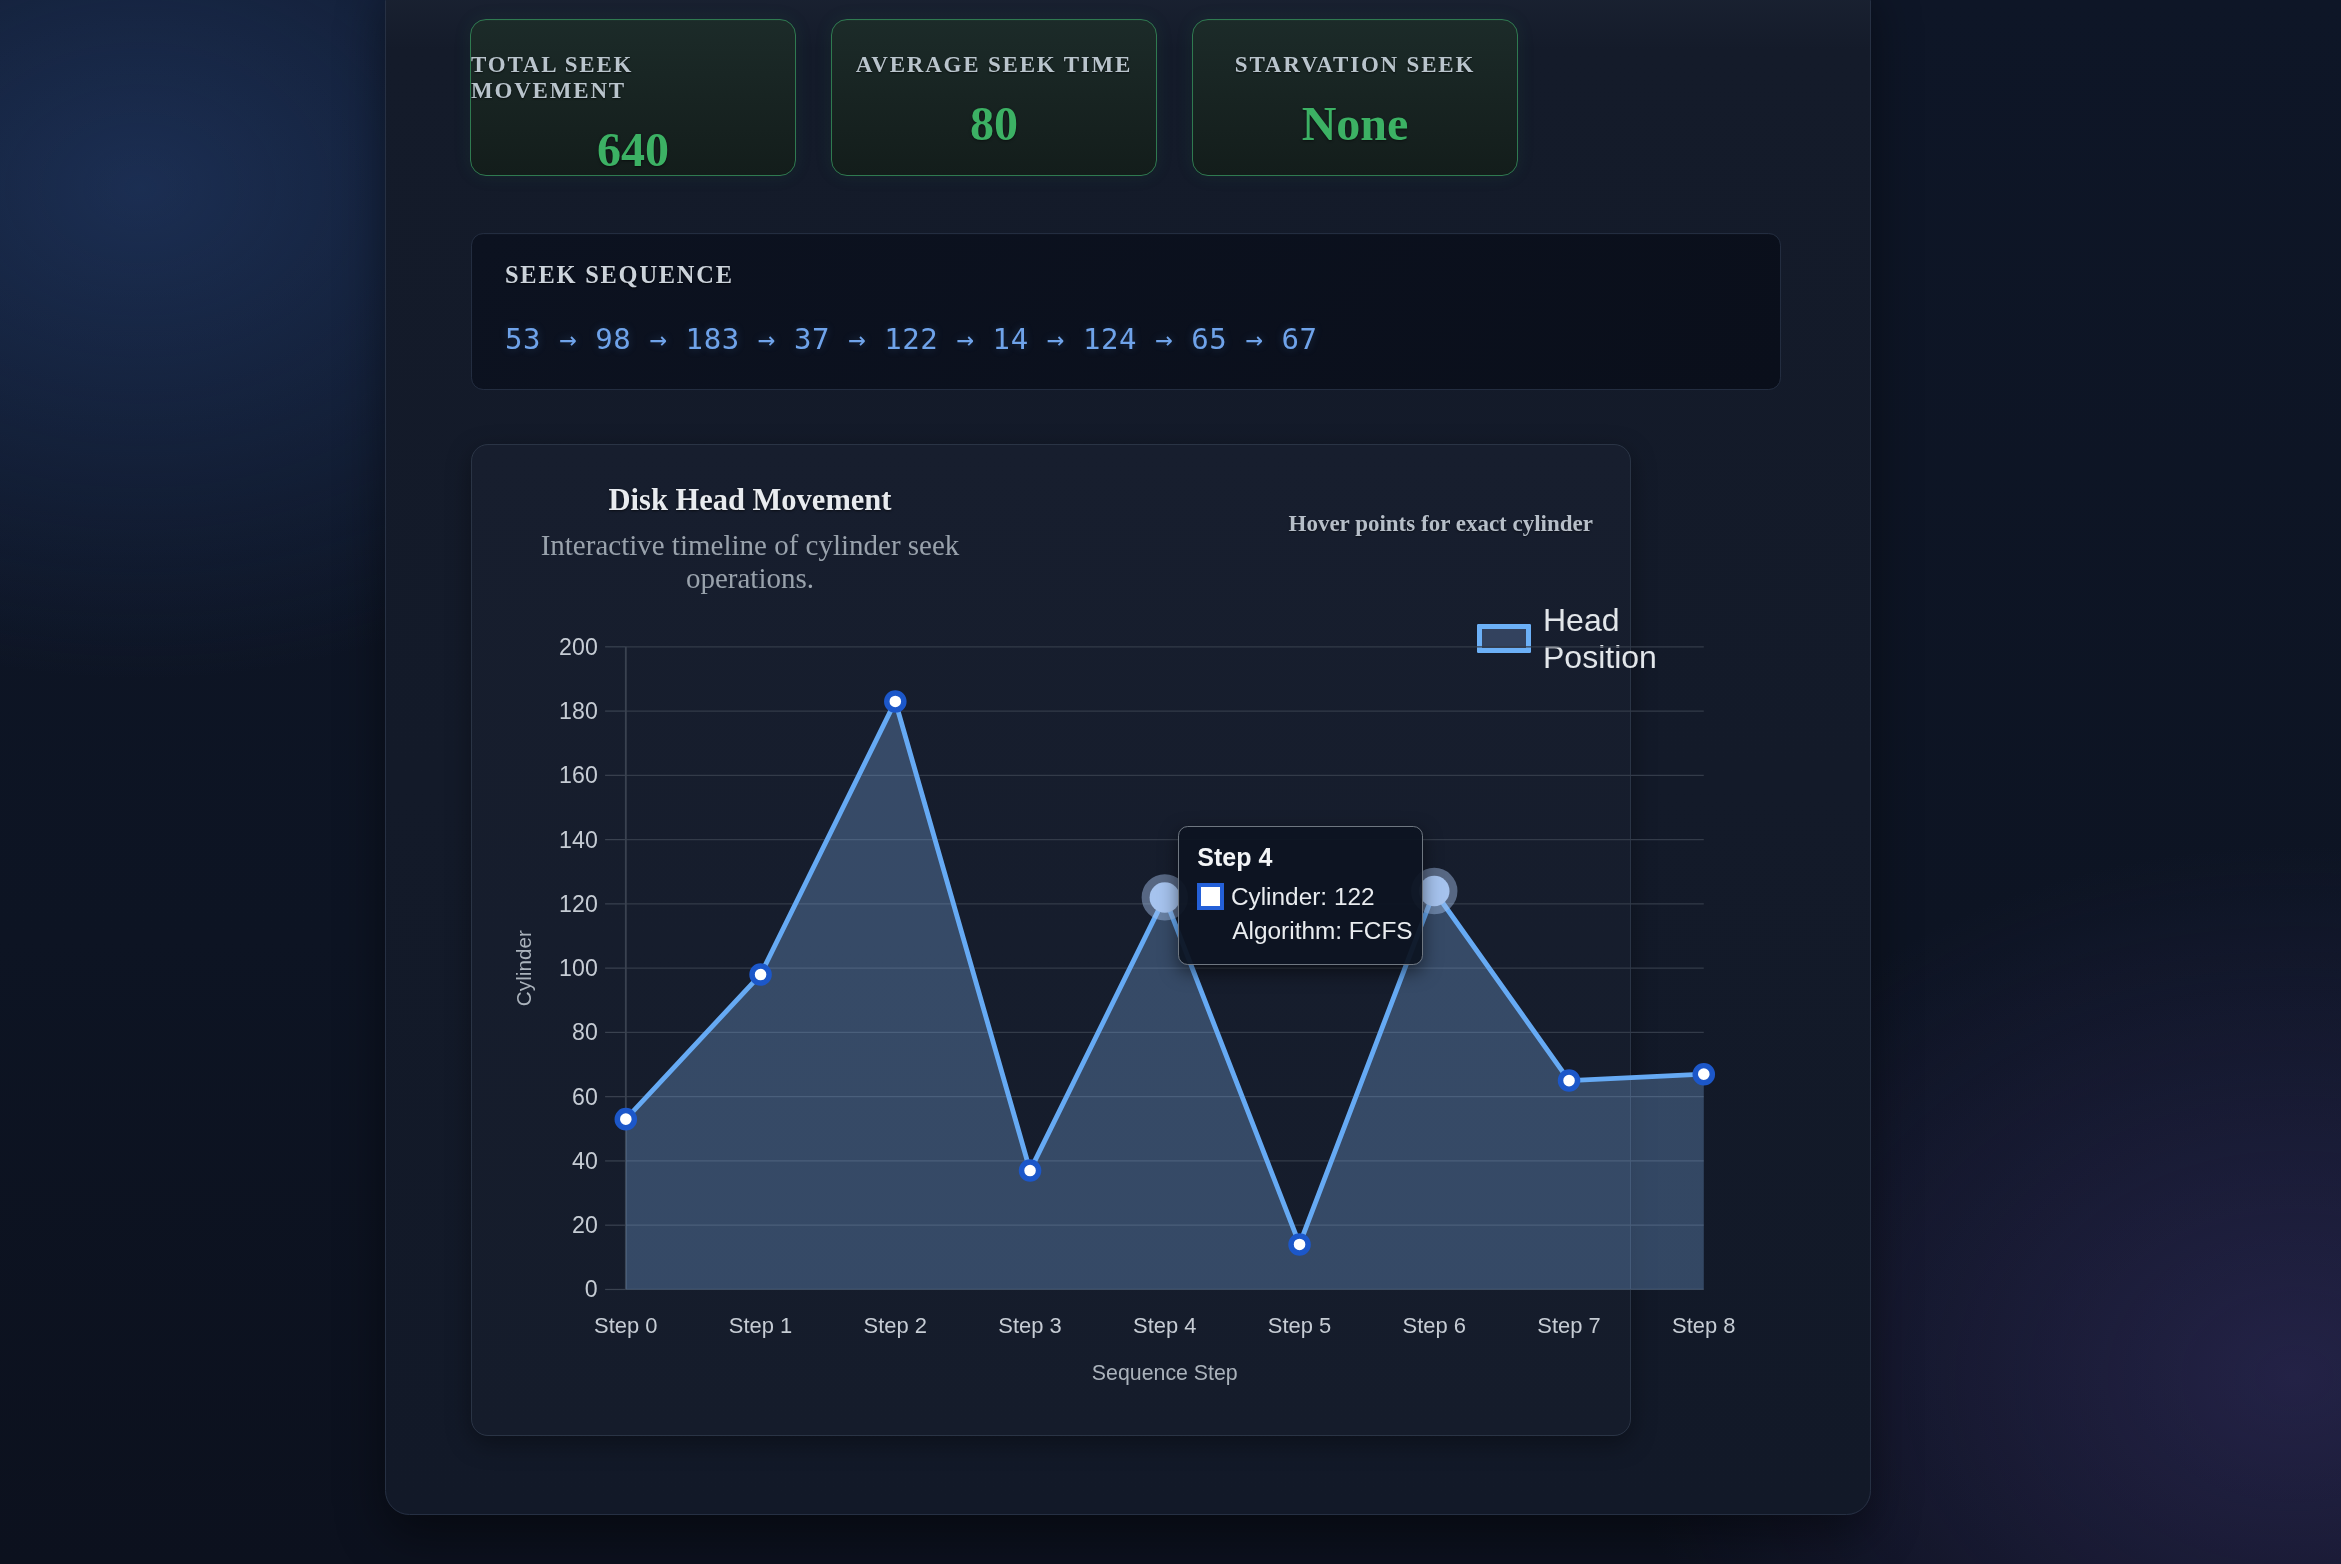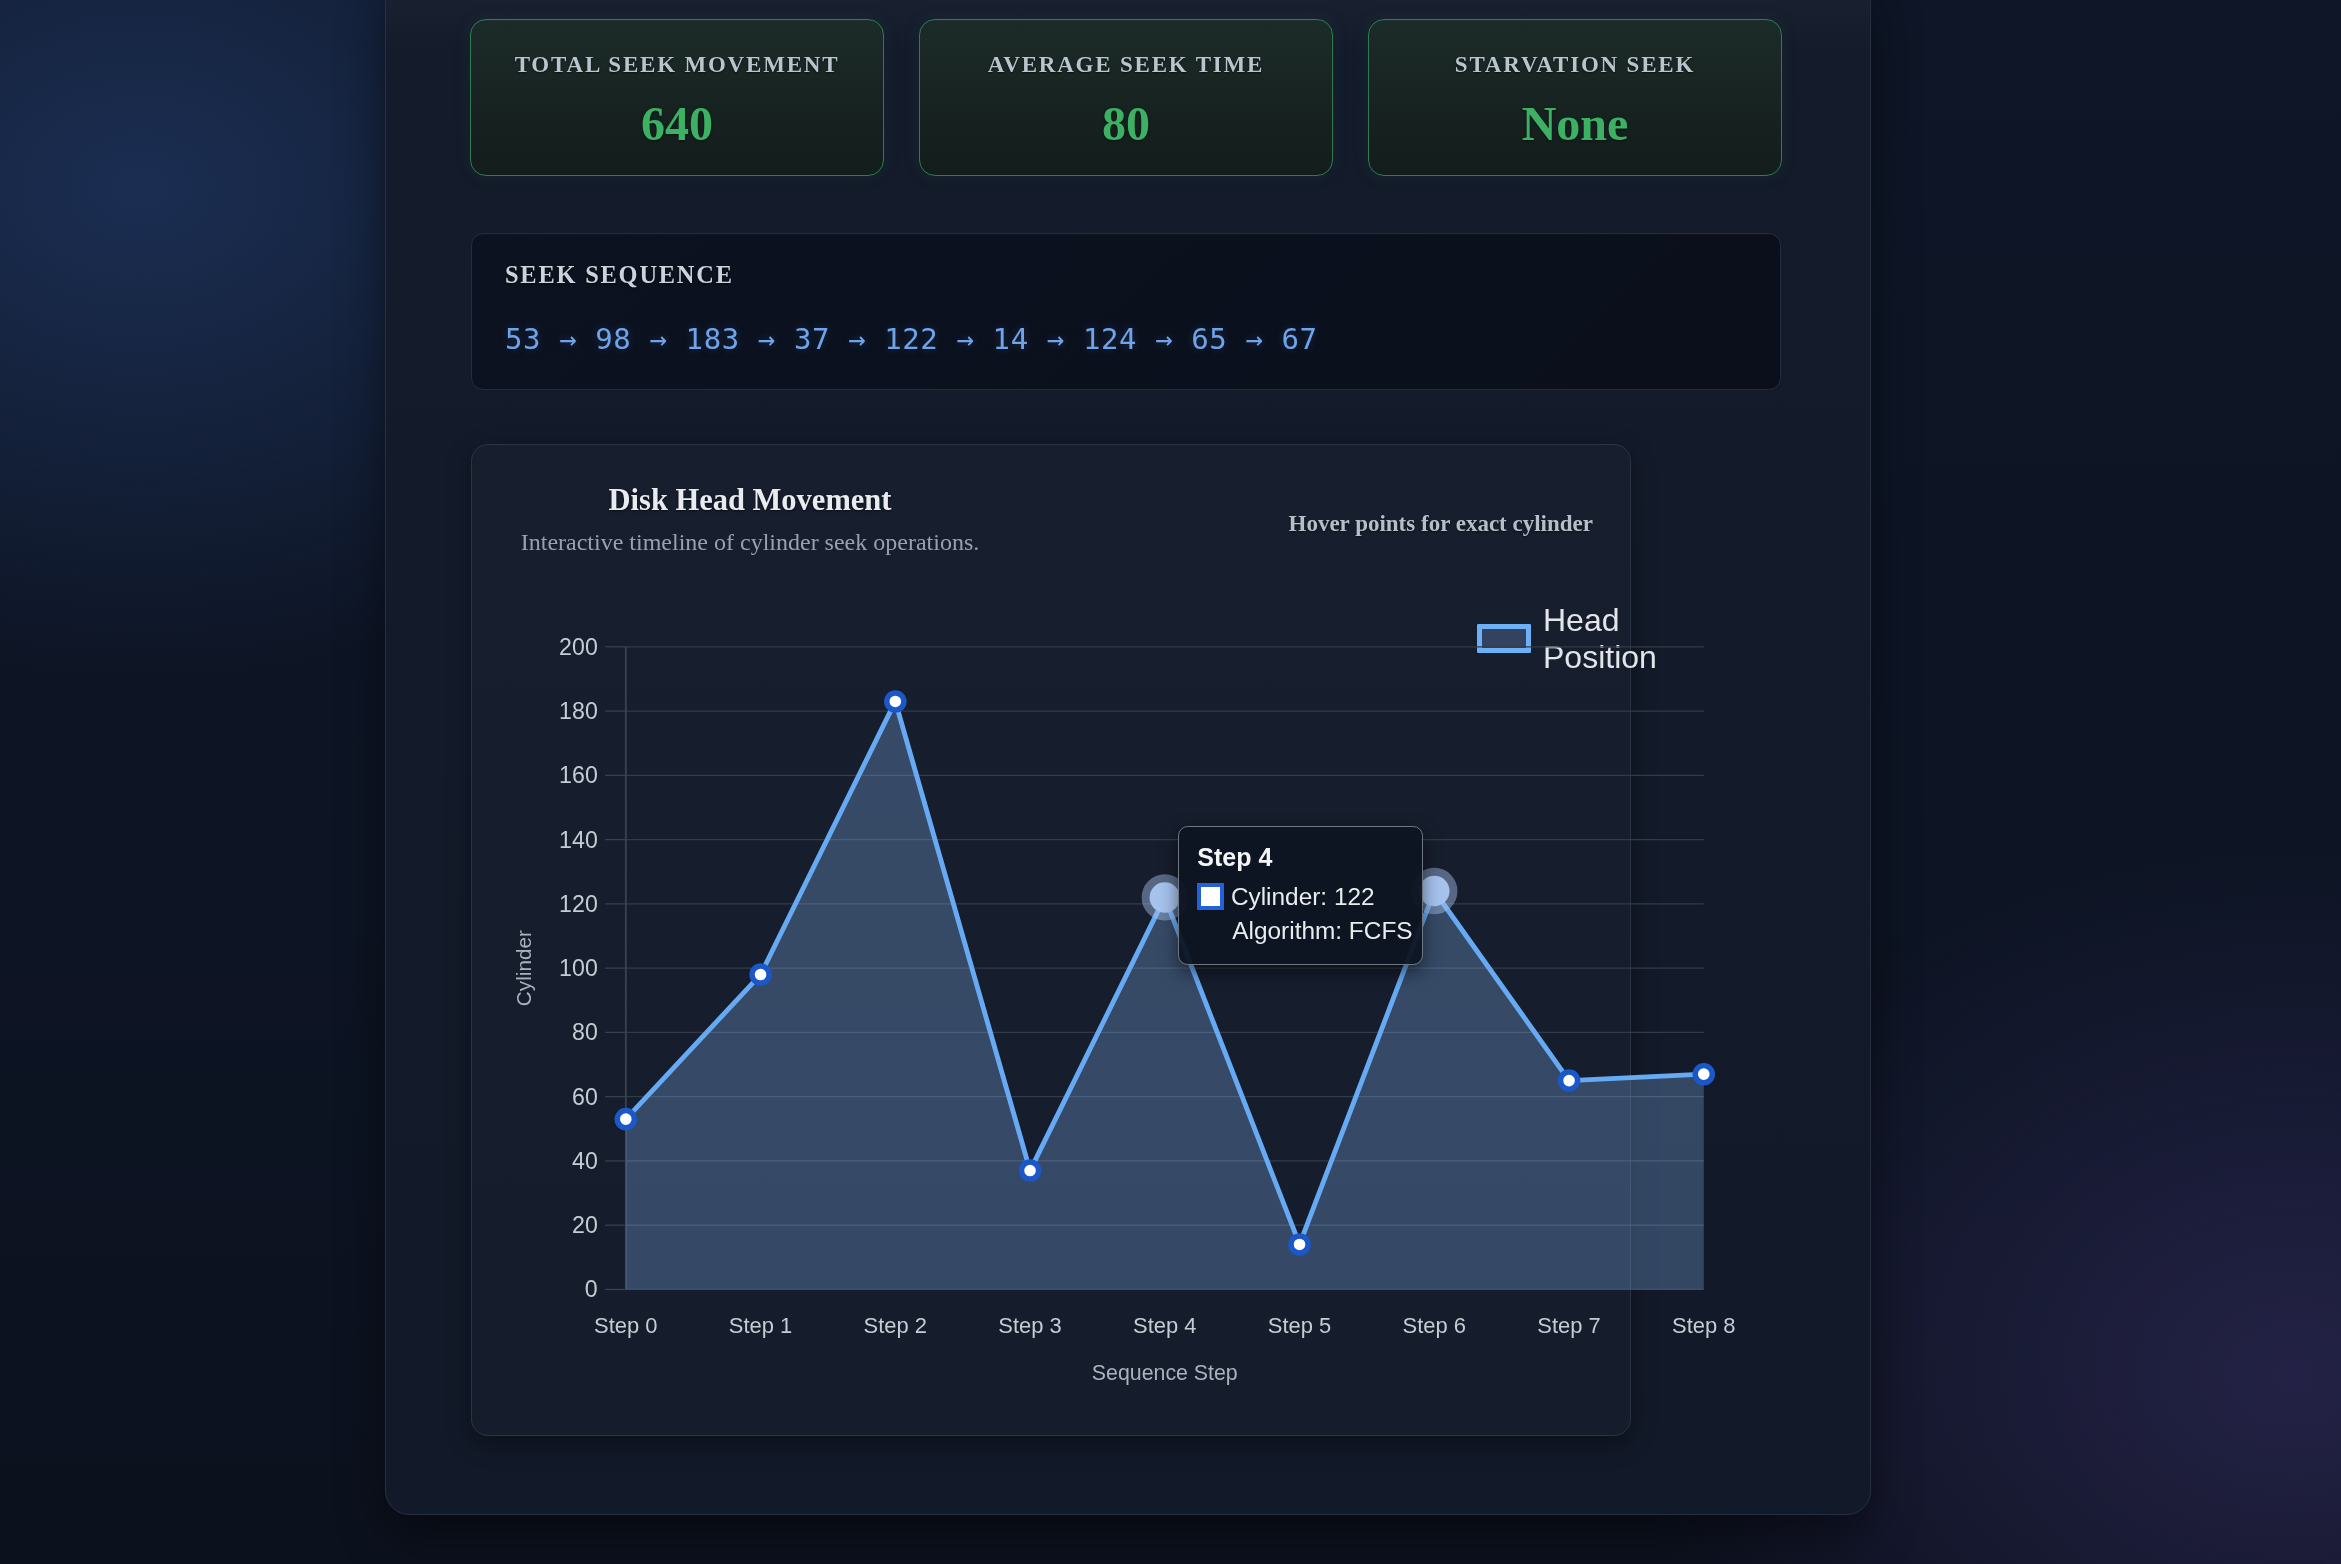--- a/index.html
+++ b/index.html
@@ -12,21 +12,21 @@
       linear-gradient(180deg,#0e1627 0%, #0d1423 60%, #0c111e 100%);
   }
   
   .main-panel{
     position:absolute;left:385px;top:-24.4px;width:1484px;height:1537px;
     background:linear-gradient(180deg,#1b2333 0%, #141b2a 73px, #121928 100%);
     border:0.6px solid #263043;border-radius:24.4px;
     box-shadow:0 18.3px 49px rgba(0,0,0,.45);
   }
   
-  .stats-row{position:absolute;left:84px;top:42px;width:1312px;display:flex;gap:35px;}
+  .stats-row{position:absolute;left:84px;top:42px;width:1048px;display:flex;gap:35px;}
   .stat-card{
     flex:1;height:157px;box-sizing:border-box;border-radius:16px;
     background:linear-gradient(180deg,#1c2b29 0%, #16211f 70%, #131d1b 100%);
     border:1.2px solid #2f7a50;
     box-shadow:0 0 18.3px rgba(52,150,92,.10), inset 0 0.6px 0 rgba(120,200,150,.08);
     display:flex;flex-direction:column;align-items:center;padding-top:32px;
   }
   .stat-label{
     font-family:"Liberation Serif",serif;font-weight:700;font-size:23px;
     letter-spacing:1.8px;color:#b9c4cc;text-shadow:0 1.2px 1.8px rgba(0,0,0,.6);
@@ -59,21 +59,21 @@
     background:linear-gradient(180deg,#171e2e 0%, #151c2b 100%);
     border:0.6px solid #2a3445;border-radius:17px;
     box-shadow:0 7.3px 24.4px rgba(0,0,0,.35);
   }
   .chart-header{position:absolute;left:40px;top:38px;width:476px;text-align:center;}
   .chart-title{
     font-family:"Liberation Serif",serif;font-weight:700;font-size:30.5px;color:#e8ebef;
     text-shadow:0 1.2px 2.4px rgba(0,0,0,.6);
   }
   .chart-subtitle{
-    margin-top:11px;font-family:"Liberation Serif",serif;font-size:24px;color:#99a2ac;
+    margin-top:11px;font-family:"Liberation Serif",serif;font-size:29px;color:#99a2ac;
   }
   .chart-hint{
     position:absolute;right:37px;top:66px;
     font-family:"Liberation Serif",serif;font-weight:700;font-size:23px;color:#b6bec8;
     text-shadow:0 1.2px 1.8px rgba(0,0,0,.5);
   }
   .legend{position:absolute;left:1005px;top:157px;display:flex;align-items:center;cursor:pointer;}
   .legend-swatch{
     width:65px;height:19.5px;background:#33425e;border:5.5px solid #6cb0f7;border-radius:1.2px;
   }

